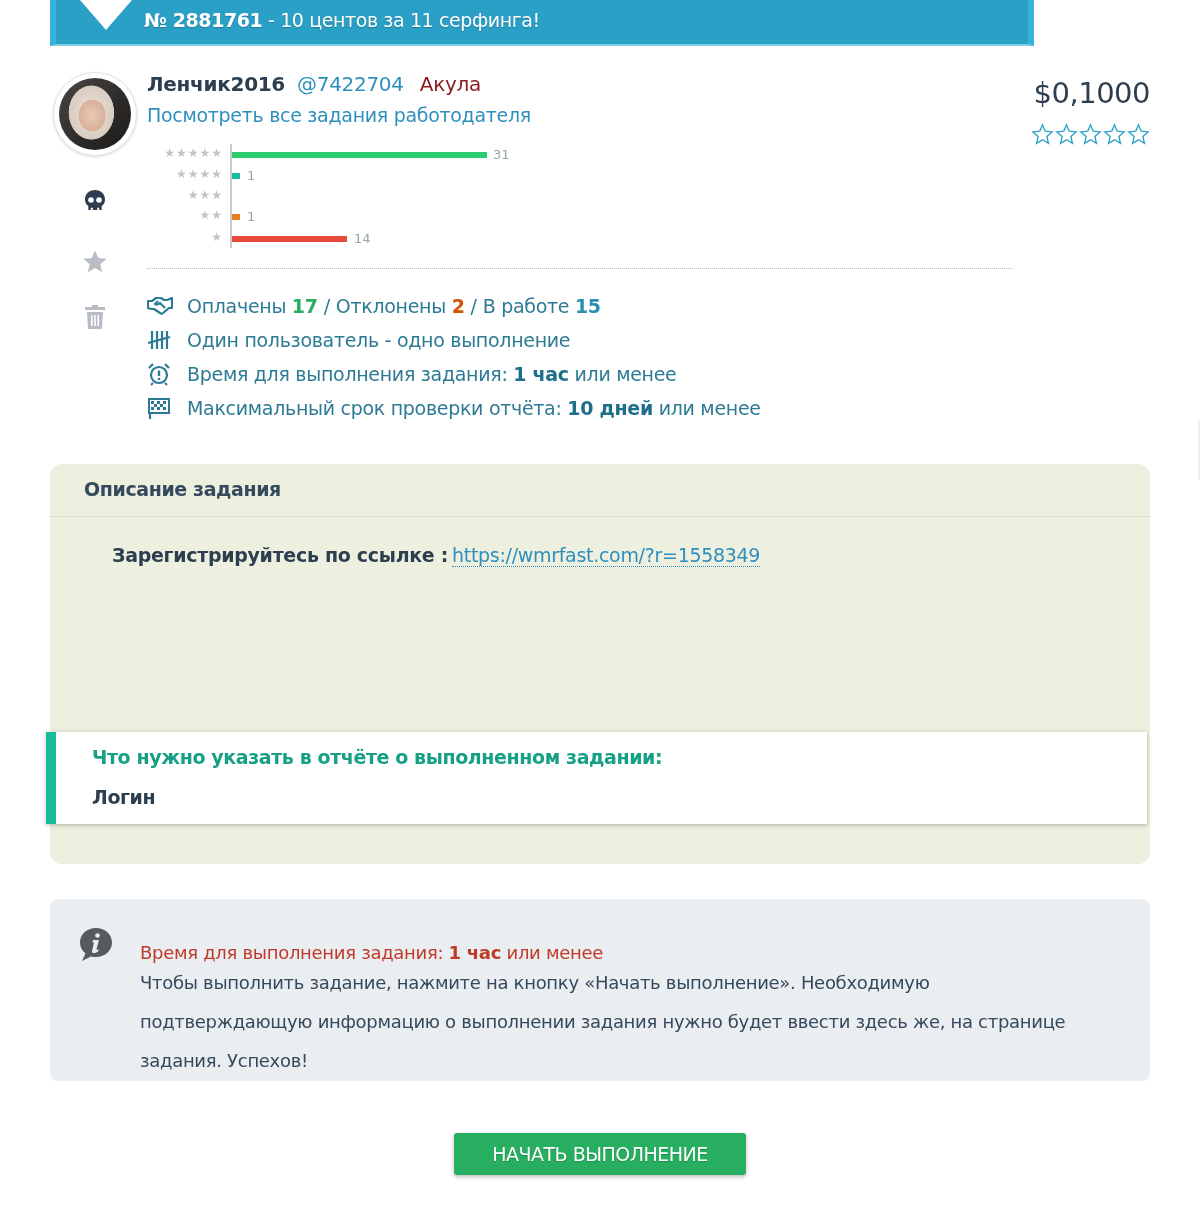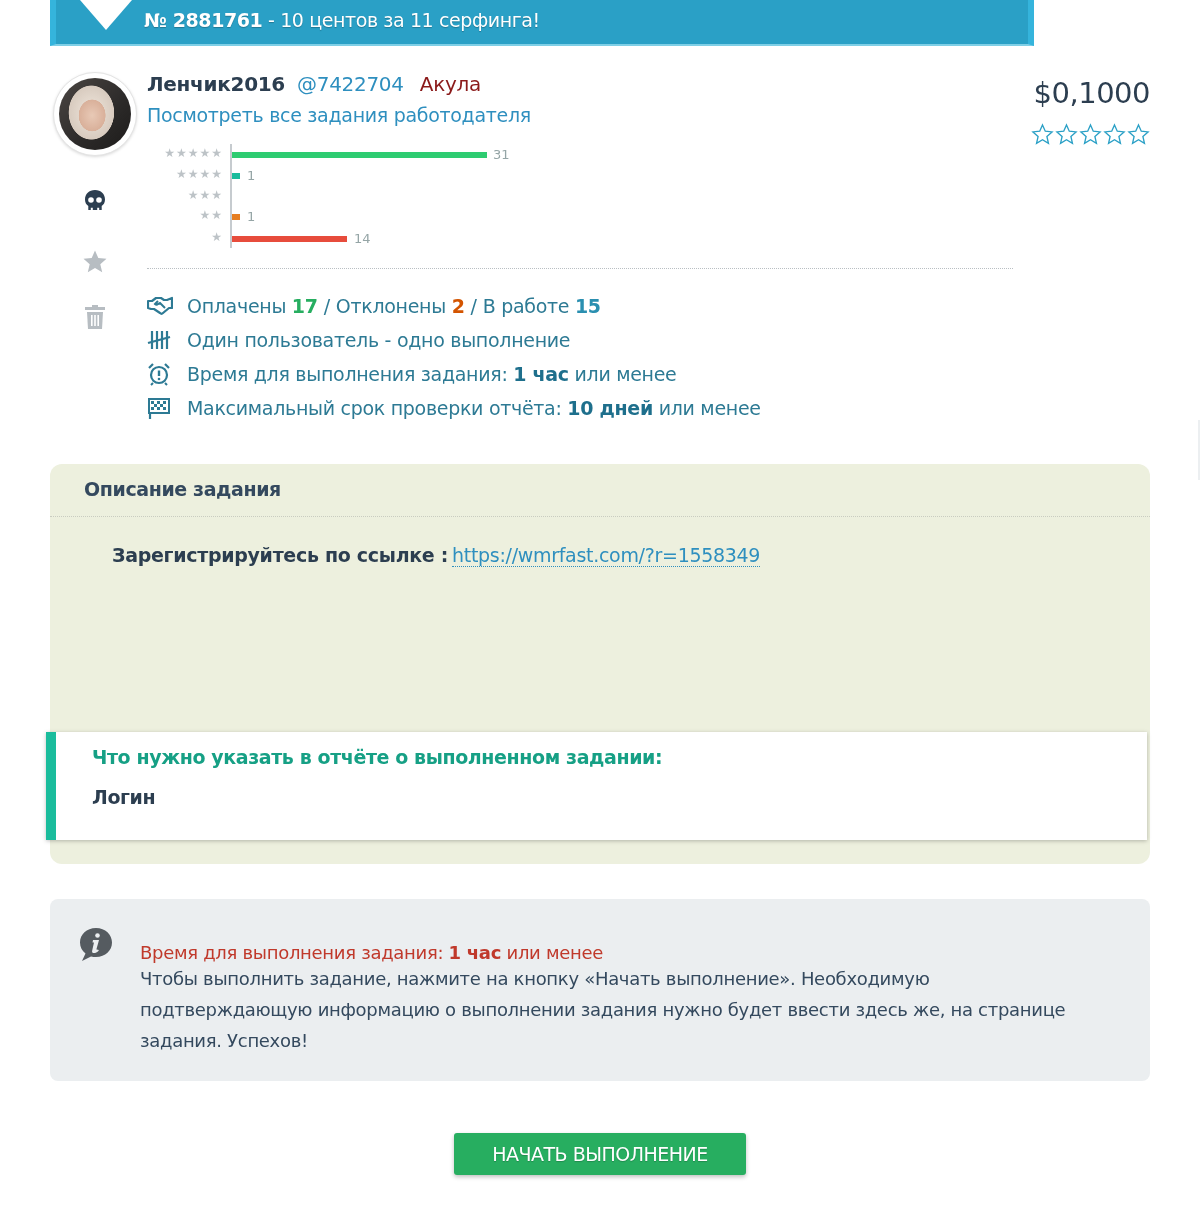--- a/index.html
+++ b/index.html
@@ -78,36 +78,36 @@
     background: #edf0de; border-radius: 12px;
   }
   .desc-title { position: absolute; left: 34px; top: 14px; font-size: 19px; font-weight: bold; color: #34495e; letter-spacing: -0.4px; }
   .desc-divider { position: absolute; left: 0; right: 0; top: 52px; border-top: 1px dotted #c9ccc0; }
   .desc-line1 { position: absolute; left: 34px; top: 80px; font-size: 19px; white-space: nowrap; letter-spacing: -0.3px; }
   .desc-line1 b { font-weight: bold; color: #2c3e50; margin-left: 28px; }
   .desc-link { color: #2e8fbf; text-decoration: none; border-bottom: 1px dotted #2e8fbf; margin-left: 4px; font-weight: normal; }
   .desc-line2 { position: absolute; left: 34px; top: 158px; font-size: 19px; font-weight: bold; color: #2c3e50; white-space: nowrap; letter-spacing: -0.4px; }
 
   .report-box {
-    position: absolute; left: -4px; top: 268px; width: 1101px; height: 108px;
+    position: absolute; left: -4px; top: 268px; width: 1101px; height: 92px;
     background: #ffffff; border-left: 10px solid #1abc9c;
     box-shadow: 0 1px 4px rgba(0,0,0,0.25);
   }
   .report-title { position: absolute; left: 36px; top: 14px; font-size: 19px; font-weight: bold; color: #16a085; white-space: nowrap; letter-spacing: -0.4px; }
   .report-value { position: absolute; left: 36px; top: 54px; font-size: 19px; font-weight: bold; color: #2c3e50; letter-spacing: -0.4px; }
 
   
   .info-panel {
     position: absolute; left: 50px; top: 899px; width: 1100px; height: 182px;
     background: #ebeef0; border-radius: 8px;
   }
   .info-icon { position: absolute; left: 26px; top: 26px; width: 40px; height: 40px; }
   .info-time { position: absolute; left: 90px; top: 43px; font-size: 18px; color: #c0392b; white-space: nowrap; letter-spacing: -0.3px; }
   .info-time b { font-weight: bold; }
-  .info-text { position: absolute; left: 90px; top: 64px; width: 940px; font-size: 18px; line-height: 31px; color: #34495e; letter-spacing: -0.3px; }
+  .info-text { position: absolute; left: 90px; top: 64px; width: 940px; font-size: 18px; line-height: 39px; color: #34495e; letter-spacing: -0.3px; }
 
   
   .start-button {
     position: absolute; left: 454px; top: 1133px; width: 292px; height: 42px;
     background: #27ae60; color: #ffffff; border: none; border-radius: 3px;
     font-family: "DejaVu Sans", "Liberation Sans", sans-serif; font-size: 19px; letter-spacing: -0.5px;
     box-shadow: 0 2px 4px rgba(0,0,0,0.25);
     text-shadow: 0 1px 1px rgba(0,0,0,0.2);
     cursor: pointer;
   }

